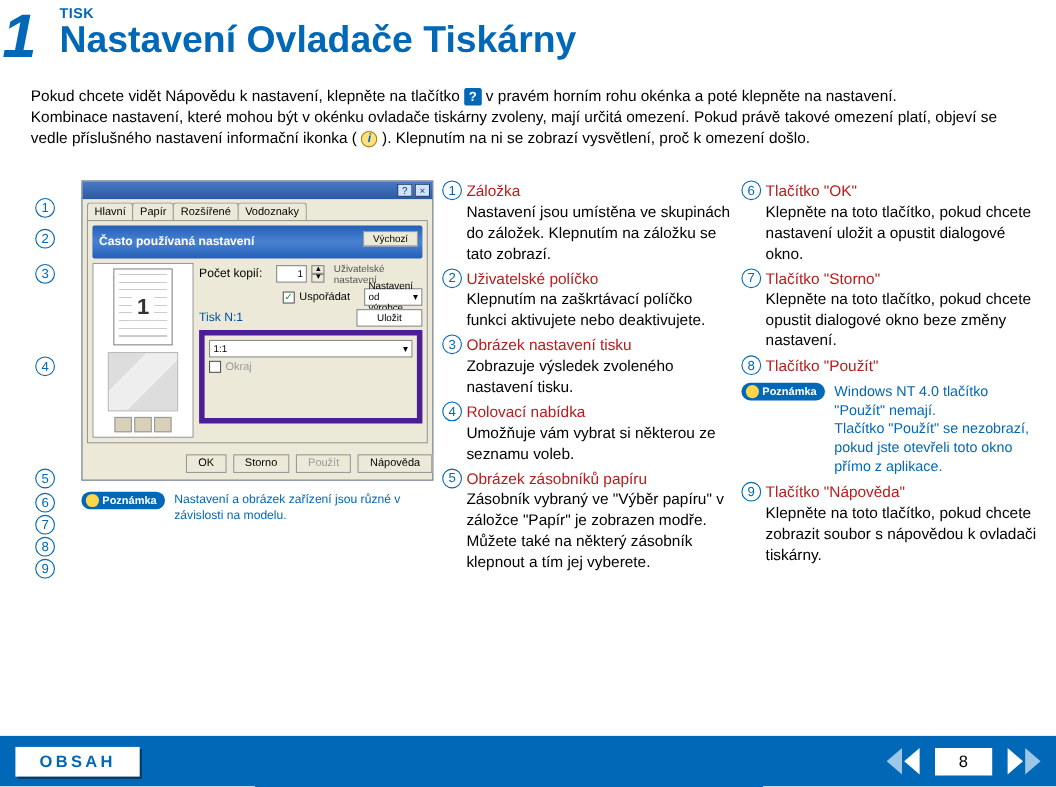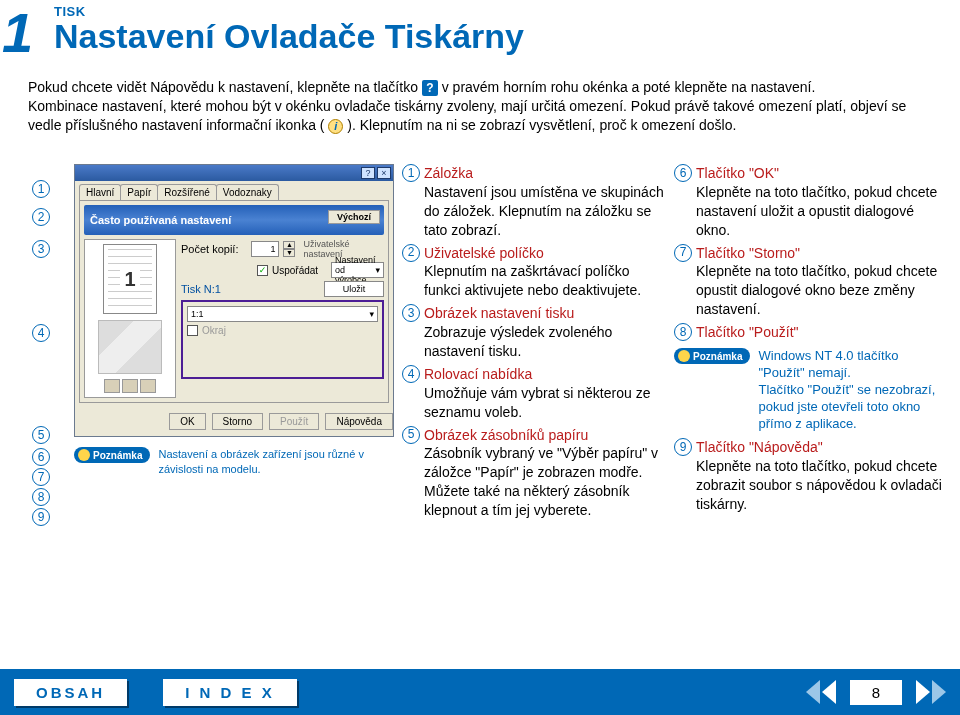--- a/index.html
+++ b/index.html
@@ -184,21 +184,21 @@
     font-size: 11px;
     display: flex;
     align-items: center;
     padding-left: 6px;
     border-radius: 2px;
     position: relative;
   }
   .banner .defbtn {
     position:absolute; right:4px; top:5px;
     background:#ece9d8; border:1px solid #9a9a9a; color:#000;
-    font-size:9px; padding:1px 8px; font-weight:700;
+    font-size:9px; padding:1px 8px; font-weight:400;
   }
   .panel-body {
     display: flex;
     gap: 5px;
     margin-top: 4px;
   }
   .preview {
     width: 92px;
     border: 1px solid #9a9a9a;
     background: #fff;
@@ -232,21 +232,21 @@
   .finput {
     border:1px solid #888; background:#fff; height:16px; padding:0 3px;
     font-size:9px; display:flex; align-items:center;
   }
   .fspin { width:30px; justify-content:flex-end;}
   .spinbtns { display:flex; flex-direction:column;}
   .spinbtns div{width:12px;height:8px;border:1px solid #888;background:#ece9d8;font-size:7px;text-align:center;line-height:6px;}
   .fchk { width:11px; height:11px; border:1px solid #555; background:#fff; display:inline-flex;align-items:center;justify-content:center;font-size:9px;color:#0a0;}
   .fsel {flex:1;}
   .fieldset {
-    border:2px solid #4c1d95; padding:4px; margin-top:2px;
+    border:5px solid #4c1d95; padding:4px; margin-top:2px;
   }
   .win-btns {
     display:flex; justify-content:flex-end; gap:6px; padding:6px 0;
   }
   .win-btn {
     border:1px solid #9a9a9a; background:#ece9d8; padding:2px 10px; font-size:10px;
   }
   .win-btn.disabled { color:#999;}
 
   .caption-area {
@@ -503,21 +503,20 @@
             <span class="ht">Tlačítko "Nápověda"</span>
           </div>
           <div class="body">Klepněte na toto tlačítko, pokud chcete zobrazit soubor s nápovědou k ovladači tiskárny.</div>
         </div>
       </div>
   </div>
 </div>
 
 <div class="footer">
   <div class="fbtn">OBSAH</div>
-  <div class="fbtn">I N D E X</div>
   <div class="nav-right">
     <div style="display:flex;gap:2px">
       <div class="tri l2"></div>
         <div class="tri l1"></div>
     </div>
     <div class="pg">8</div>
     <div style="display:flex;gap:2px">
       <div class="tri r1"></div>
         <div class="tri r2"></div>
     </div>

